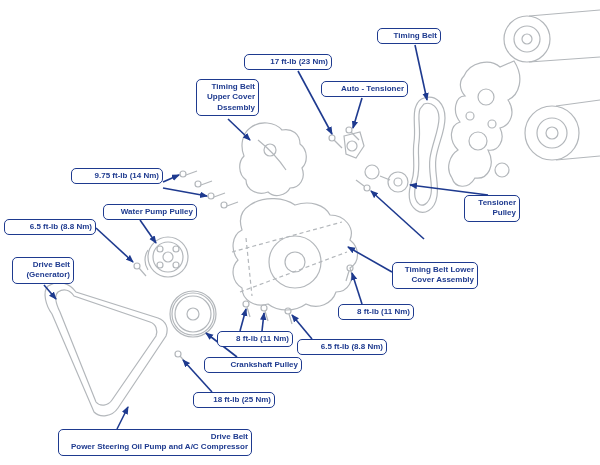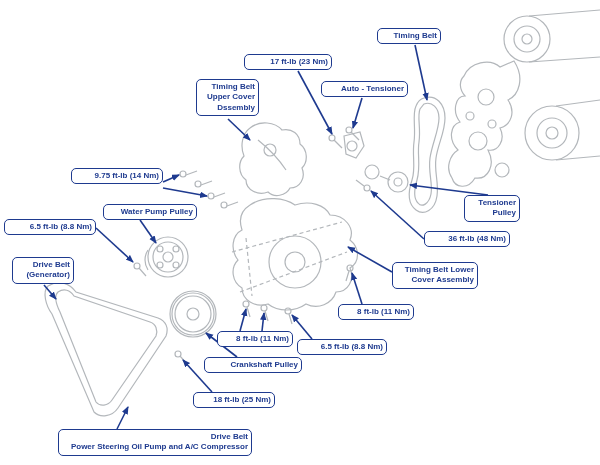--- a/index.html
+++ b/index.html
@@ -207,21 +207,20 @@
   <div class="callout" style="left:196px;top:79px;width:63px;">Timing Belt
 Upper Cover
 Dssembly</div>
   <div class="callout" style="left:71px;top:168px;width:92px;">9.75 ft-lb (14 Nm)</div>
   <div class="callout" style="left:103px;top:204px;width:94px;">Water Pump Pulley</div>
   <div class="callout" style="left:4px;top:219px;width:92px;">6.5 ft-lb (8.8 Nm)</div>
   <div class="callout" style="left:12px;top:257px;width:62px;">Drive Belt
 (Generator)</div>
   <div class="callout" style="left:464px;top:195px;width:56px;">Tensioner
 Pulley</div>
-  <div class="callout" style="left:424px;top:231px;width:86px;">36 ft-lb (48 Nm)</div>
   <div class="callout" style="left:392px;top:262px;width:86px;">Timing Belt Lower
 Cover Assembly</div>
   <div class="callout" style="left:338px;top:304px;width:76px;">8 ft-lb (11 Nm)</div>
   <div class="callout" style="left:217px;top:331px;width:76px;">8 ft-lb (11 Nm)</div>
   <div class="callout" style="left:297px;top:339px;width:90px;">6.5 ft-lb (8.8 Nm)</div>
   <div class="callout" style="left:204px;top:357px;width:98px;">Crankshaft Pulley</div>
   <div class="callout" style="left:193px;top:392px;width:82px;">18 ft-lb (25 Nm)</div>
   <div class="callout" style="left:58px;top:429px;width:194px;">Drive Belt
 Power Steering Oil Pump and A/C Compressor</div>
 

